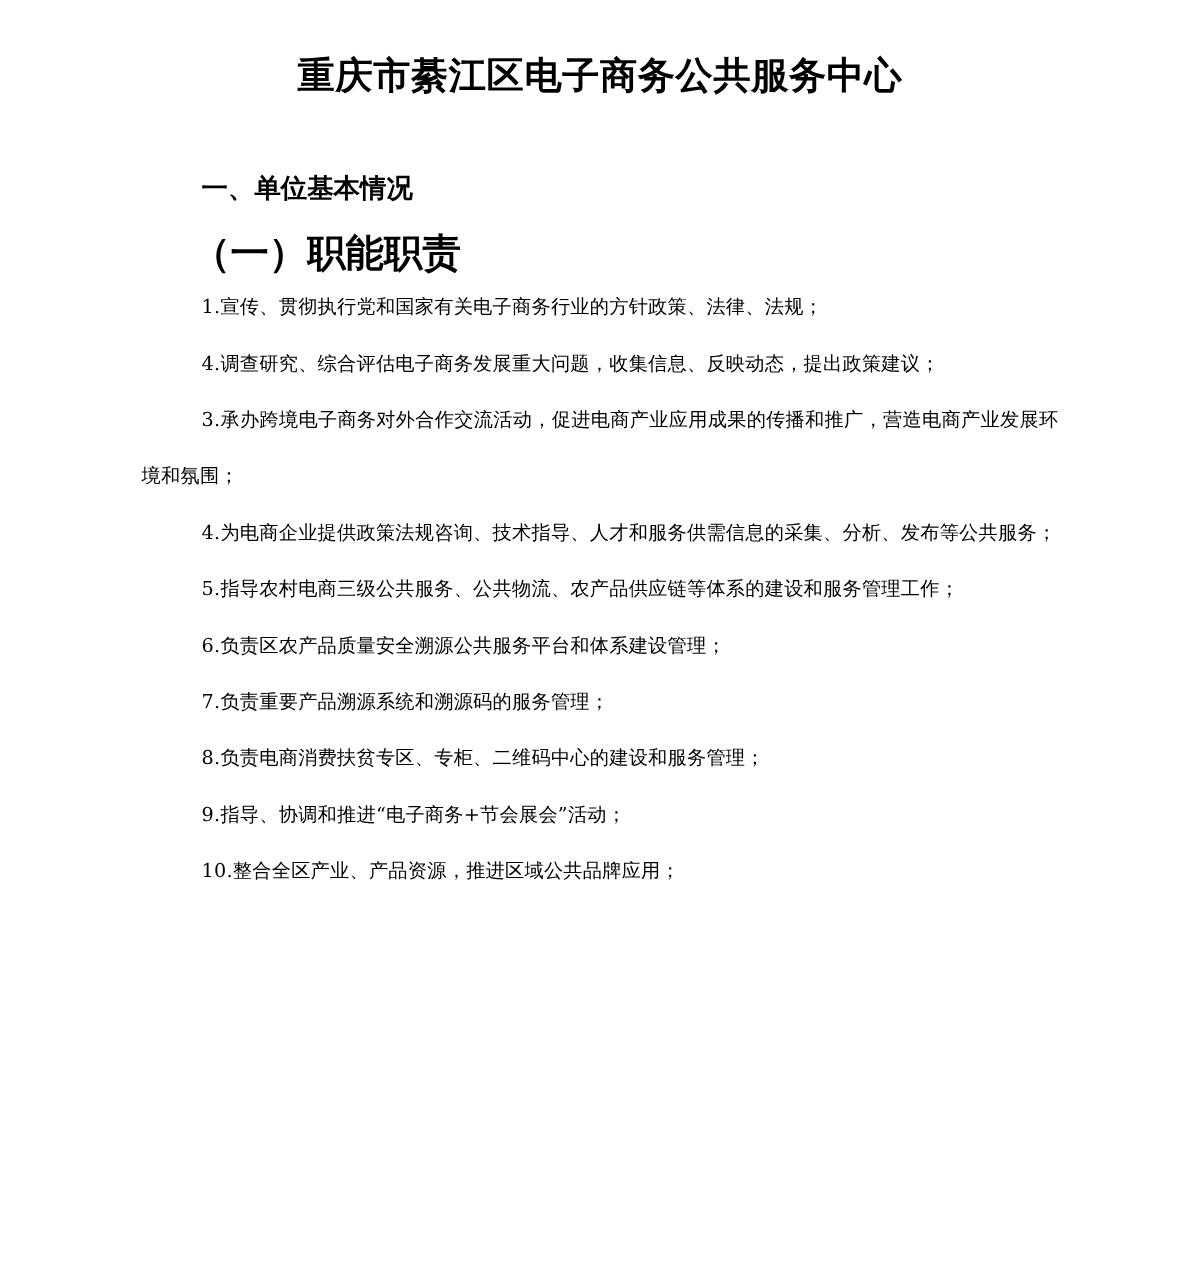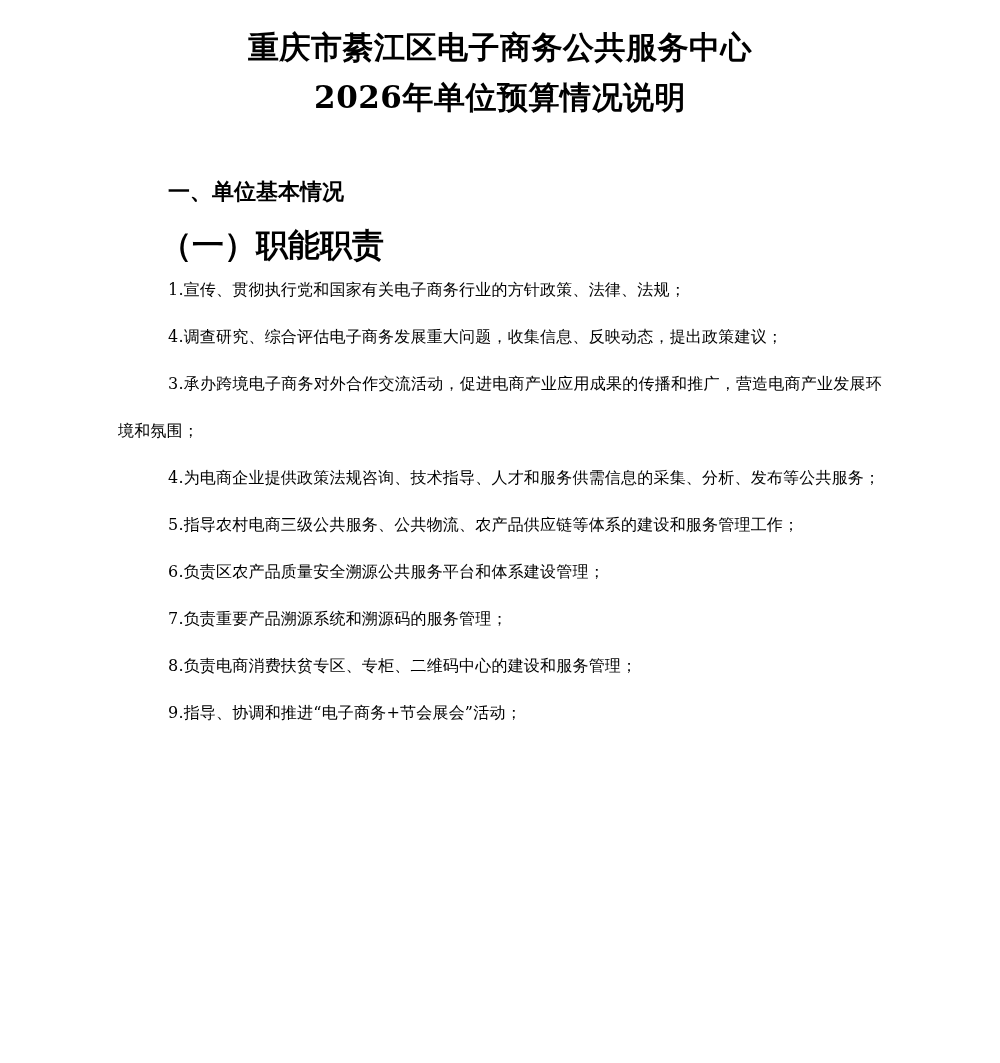--- a/index.html
+++ b/index.html
@@ -13,20 +13,21 @@
     font-family: "DejaVu Serif", "Liberation Serif", serif;
     color: #000000;
     overflow: hidden;
   }
   .page {
     width: 1000px;
     height: 809px;
     box-sizing: border-box;
     padding: 18px 118px 0 118px;
     position: relative;
+    margin-top: 16px;
   }
   .doc-title {
     text-align: center;
     font-weight: bold;
     font-size: 31px;
     line-height: 50px;
     letter-spacing: 0.5px;
     margin: 0;
     padding-top: 4px;
   }
@@ -60,30 +61,30 @@
     letter-spacing: 0.2px;
   }
 </style>
 </head>
 <body>
 
 <div class="page">
 
   <div class="doc-title">
     <span class="line">重庆市綦江区电子商务公共服务中心</span>
-    <span class="line">2026年单位预算情况说明</span>
   </div>
 
   <h2 class="section-heading">一、单位基本情况</h2>
 
   <h3 class="sub-heading">（一）职能职责</h3>
 
   <p class="para">1.宣传、贯彻执行党和国家有关电子商务行业的方针政策、法律、法规；</p>
   <p class="para">4.调查研究、综合评估电子商务发展重大问题，收集信息、反映动态，提出政策建议；</p>
   <p class="para">3.承办跨境电子商务对外合作交流活动，促进电商产业应用成果的传播和推广，营造电商产业发展环境和氛围；</p>
   <p class="para">4.为电商企业提供政策法规咨询、技术指导、人才和服务供需信息的采集、分析、发布等公共服务；</p>
   <p class="para">5.指导农村电商三级公共服务、公共物流、农产品供应链等体系的建设和服务管理工作；</p>
   <p class="para">6.负责区农产品质量安全溯源公共服务平台和体系建设管理；</p>
   <p class="para">7.负责重要产品溯源系统和溯源码的服务管理；</p>
   <p class="para">8.负责电商消费扶贫专区、专柜、二维码中心的建设和服务管理；</p>
   <p class="para">9.指导、协调和推进“电子商务+节会展会”活动；</p>
+  <p class="para">10.整合全区产业、产品资源，推进区域公共品牌应用；</p>
 
 </div>
 
 </body></html>

